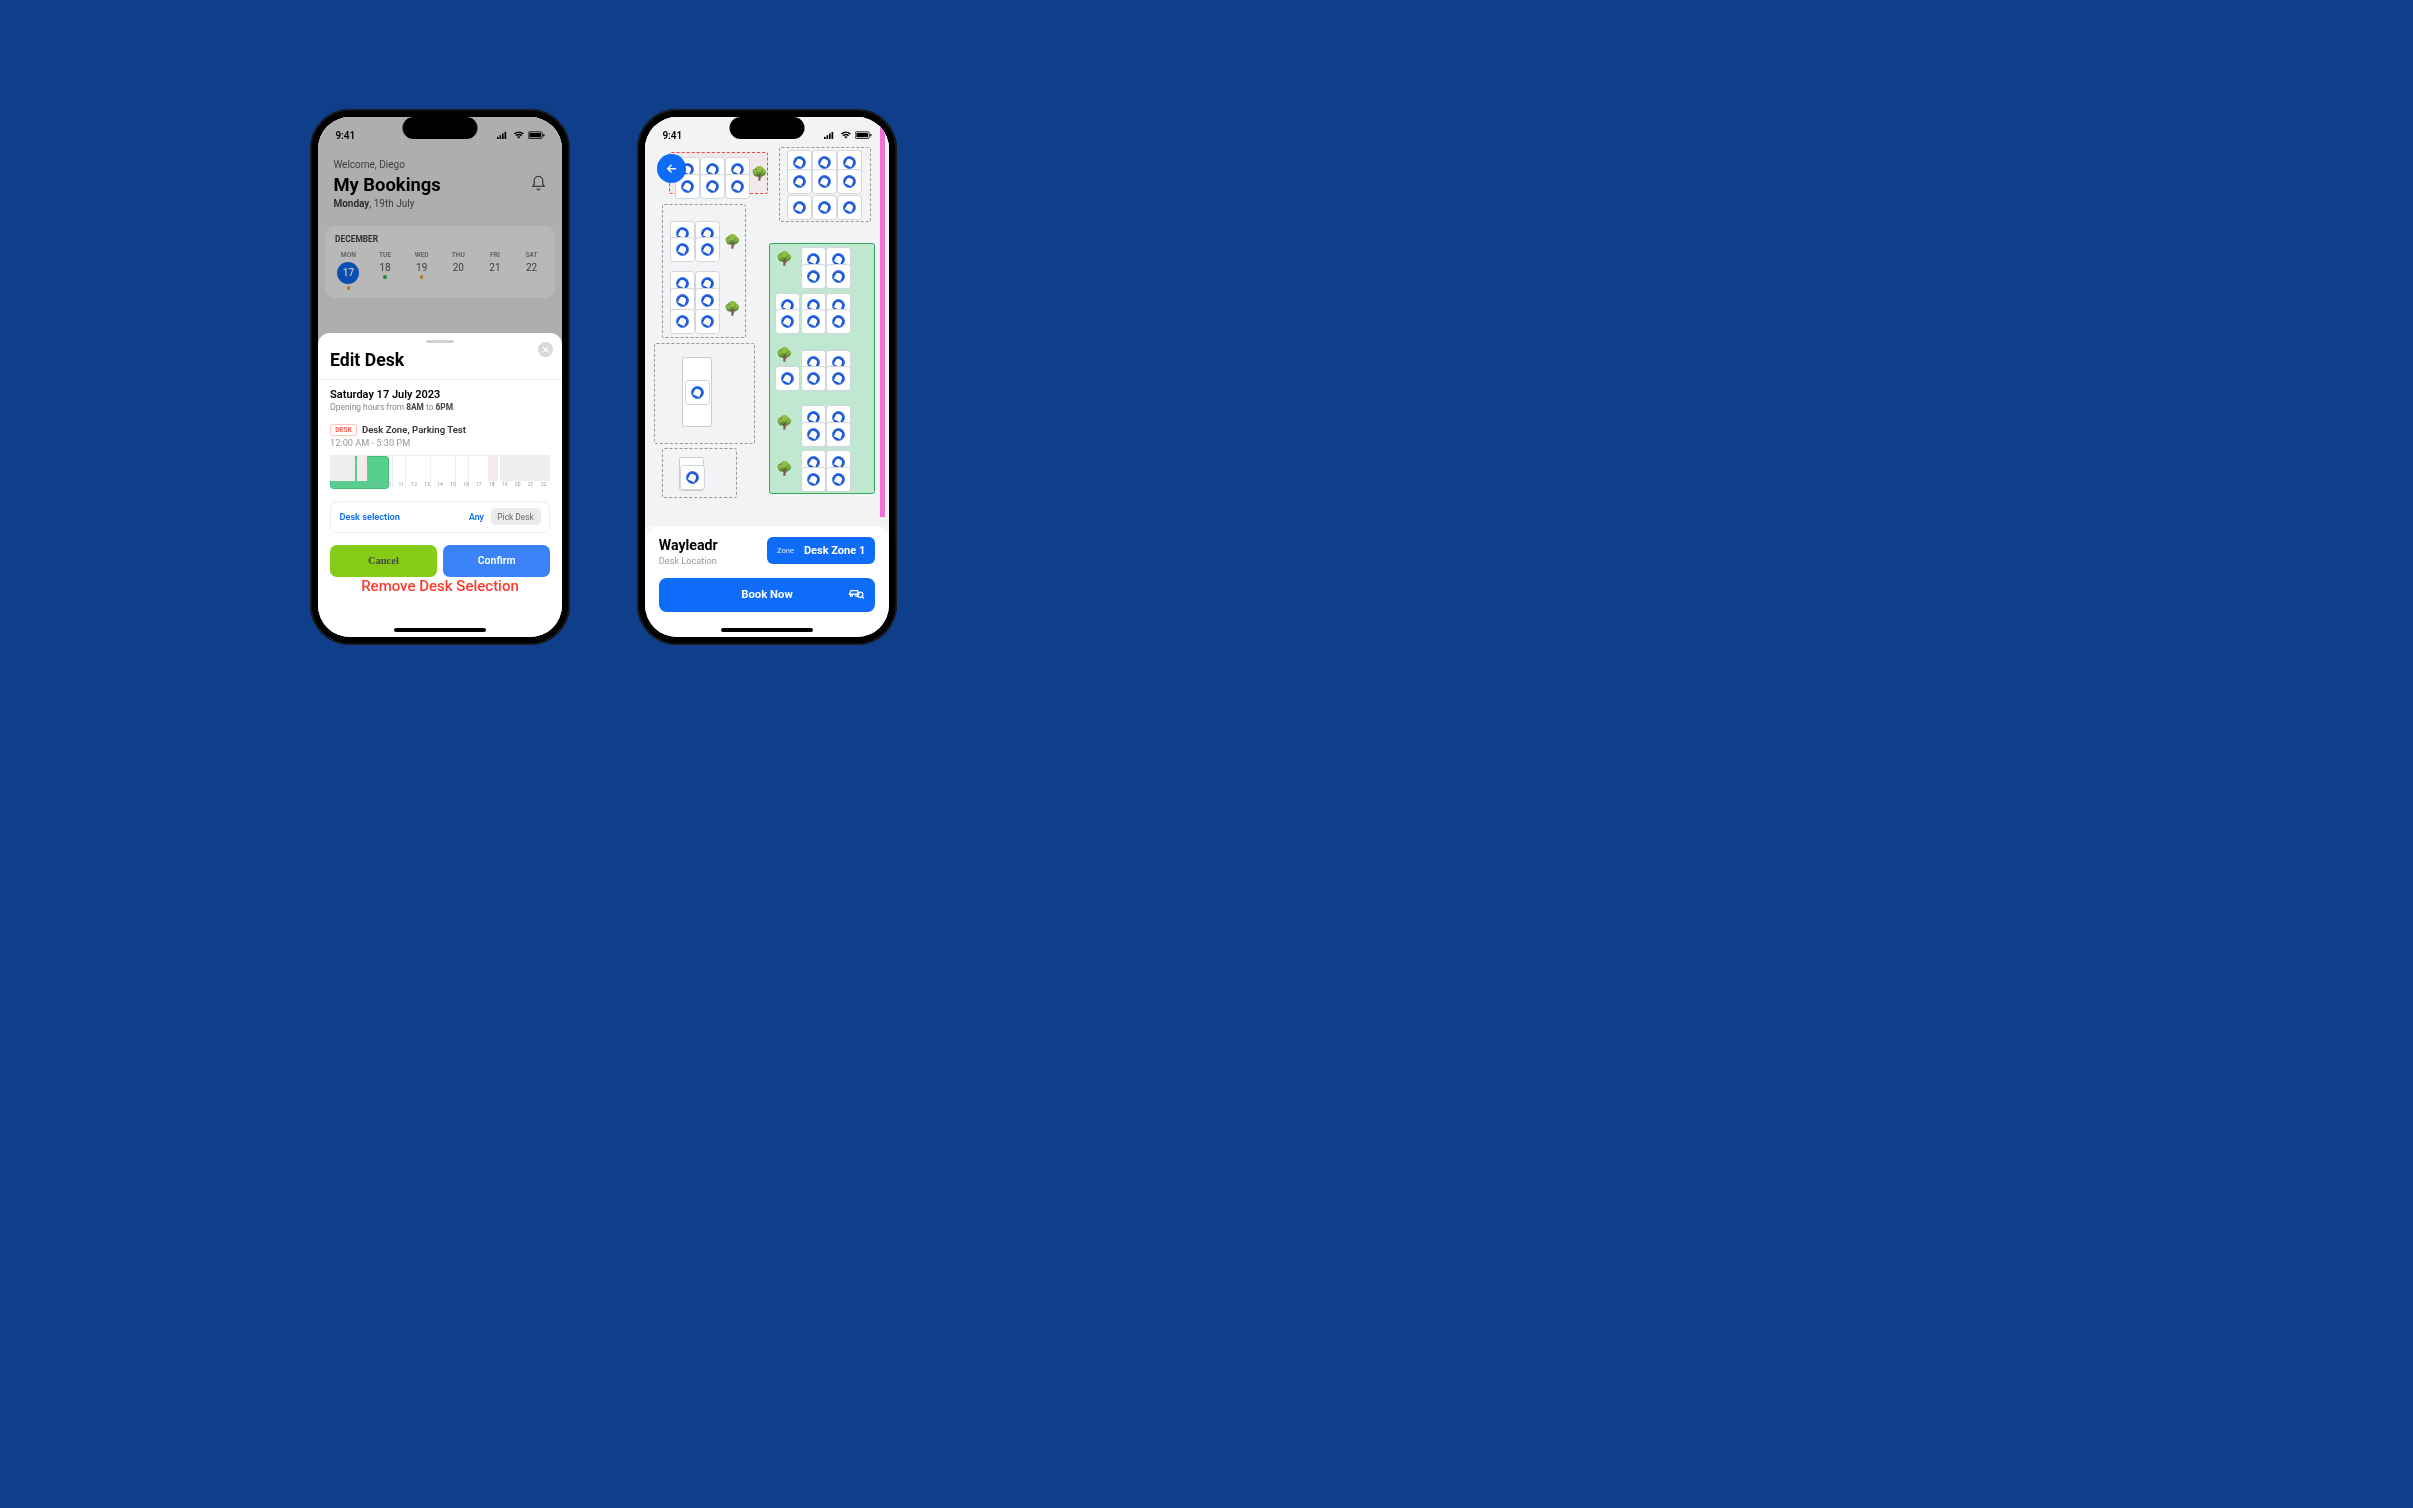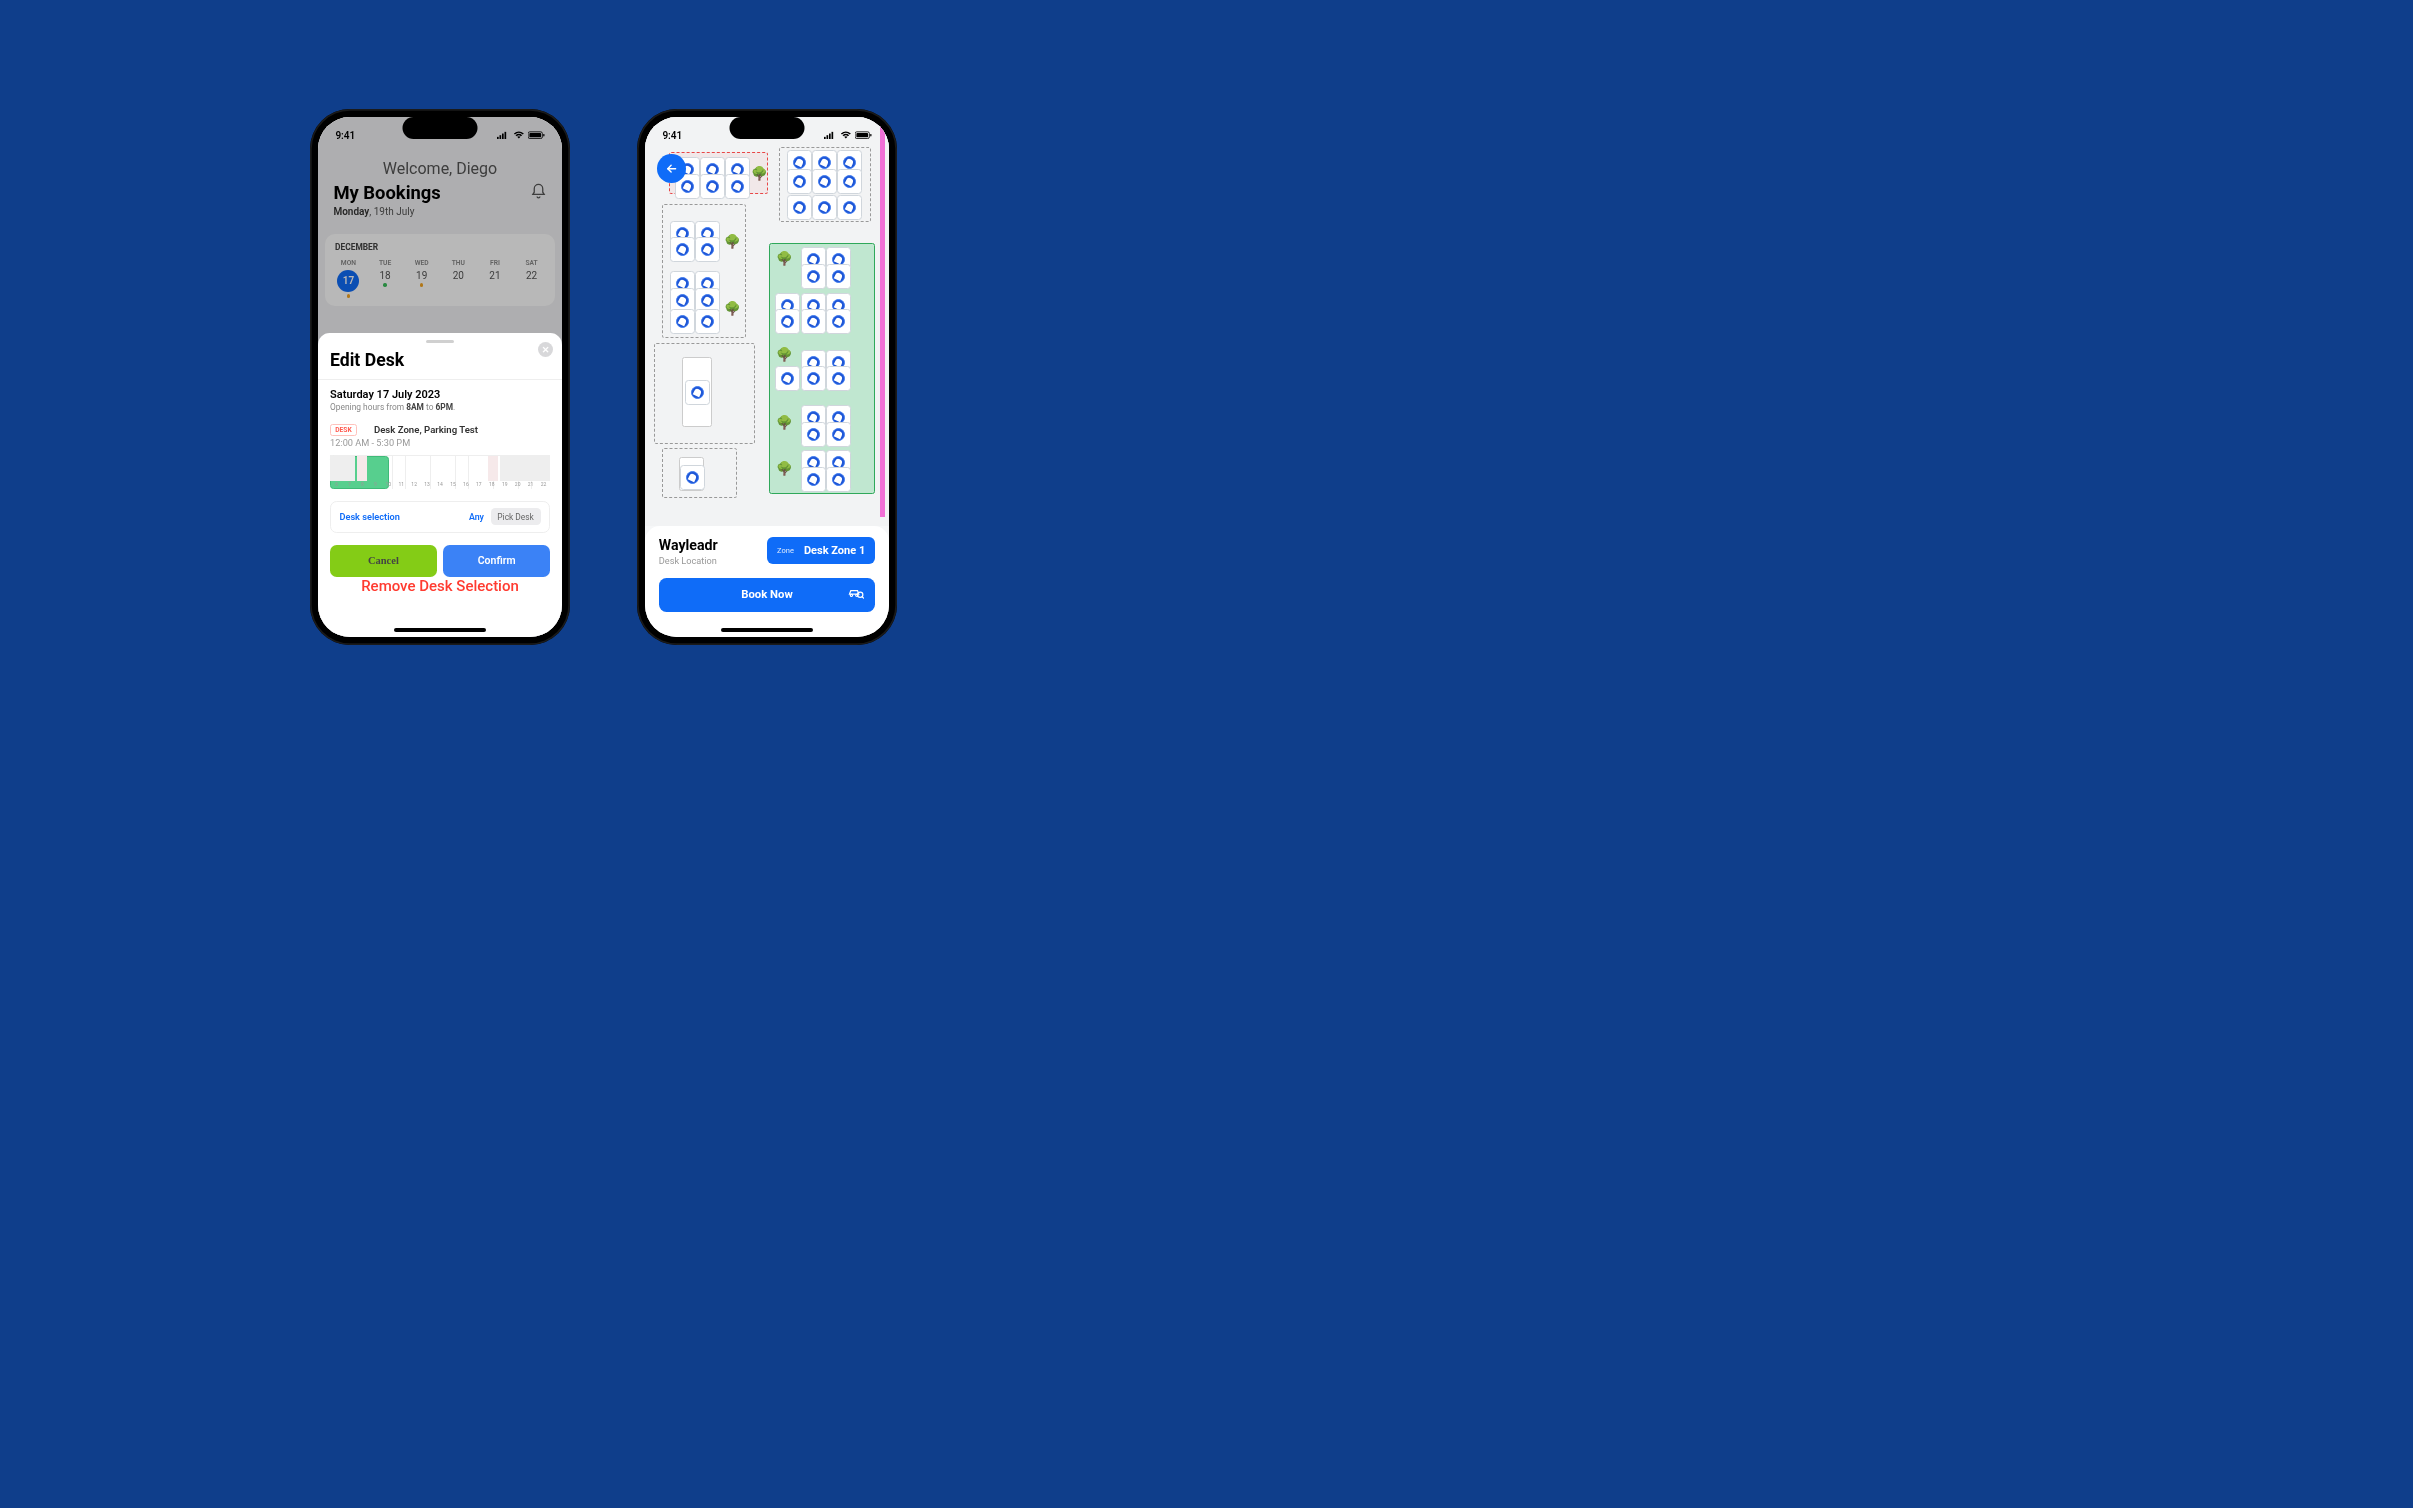--- a/index.html
+++ b/index.html
@@ -62,21 +62,21 @@
     background: #000;
     border-radius: 2.5px;
   }
 
   
   .p1-bg { position: absolute; inset: 0; background: #f2f2f4; }
   .p1-dim { position: absolute; inset: 0; background: rgba(0,0,0,0.28); }
   .p1-header {
     padding: 3.4px 15px 8.4px 15px;
   }
-  .p1-welcome { font-size: 16px; color: #555; margin-top: 1.7px; text-align: center; }
+  .p1-welcome { font-size: 10px; color: #555; margin-top: 1.7px; }
   .p1-title-row { display: flex; justify-content: space-between; align-items: center; margin-top: 3.4px; }
   .p1-title { font-size: 18.4px; font-weight: 700; }
   .bell-icon { width: 17px; height: 18.4px; }
   .p1-date { font-size: 10px; color: #555; margin-top: 3.4px; }
   .p1-date b { font-weight: 600; color: #333; }
 
   .p1-calendar {
     background: #fff;
     border-radius: 10px;
     margin: 8.4px 6.7px 0 6.7px;
@@ -114,21 +114,21 @@
     background: #d8d8da; display: flex; align-items: center; justify-content: center;
     color: #fff; font-size: 9.2px; font-weight: 700;
   }
   .sheet-title { font-size: 17.6px; font-weight: 700; padding: 6.7px 11.7px 8.4px 11.7px; }
   .sheet-divider { height: 0.8px; background: #eee; }
   .sheet-body { padding: 8.4px 11.7px 0 11.7px; }
   .sheet-date { font-size: 11px; font-weight: 600; }
   .sheet-hours { font-size: 8.4px; color: #888; margin-top: 1.7px; }
   .sheet-hours b { color: #444; font-weight: 700; }
 
-  .zone-row { display: flex; align-items: center; gap: 17px; margin-top: 11.7px; }
+  .zone-row { display: flex; align-items: center; gap: 5px; margin-top: 11.7px; }
   .pill-desk {
     font-size: 6.7px; font-weight: 700; color: #ff5a4f;
     border: 0.8px solid #ffc2bc; border-radius: 2.5px; padding: 0.8px 4.2px;
   }
   .zone-name { font-size: 9.6px; font-weight: 600; color: #333; }
   .time-range { font-size: 9.2px; color: #999; margin-top: 1.7px; }
 
   .timeline {
     margin-top: 6.7px; height: 34px; position: relative;
     border-top: 0.8px solid #eee;

